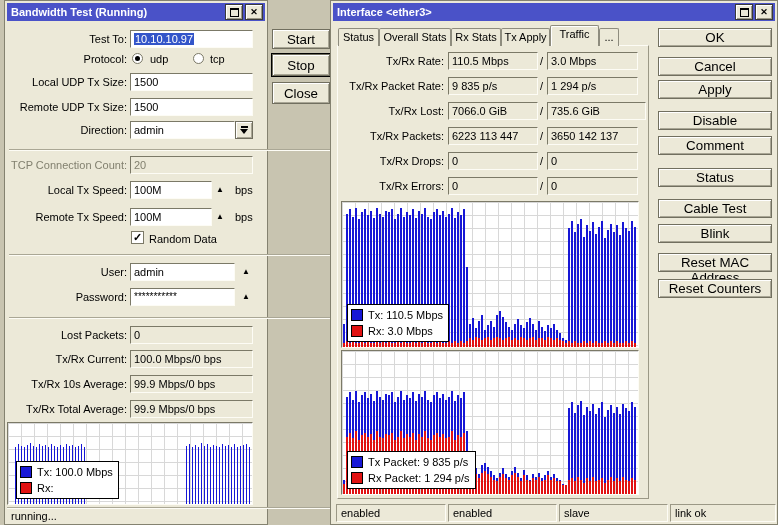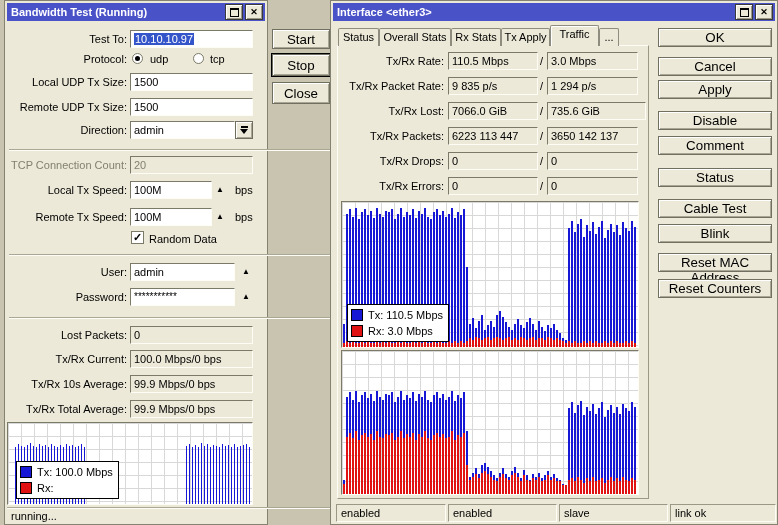--- a/index.html
+++ b/index.html
@@ -701,20 +701,30 @@
         <div class="bar" style="left: 268px; width: 2px; height: 12%; background: rgb(225, 18, 18); z-index: 2;"></div>
         <div class="bar" style="left: 271px; width: 2px; height: 9%; background: rgb(225, 18, 18); z-index: 2;"></div>
         <div class="bar" style="left: 274px; width: 2px; height: 11%; background: rgb(225, 18, 18); z-index: 2;"></div>
         <div class="bar" style="left: 277px; width: 2px; height: 9%; background: rgb(225, 18, 18); z-index: 2;"></div>
         <div class="bar" style="left: 280px; width: 2px; height: 12%; background: rgb(225, 18, 18); z-index: 2;"></div>
         <div class="bar" style="left: 283px; width: 2px; height: 10%; background: rgb(225, 18, 18); z-index: 2;"></div>
         <div class="bar" style="left: 286px; width: 2px; height: 9%; background: rgb(225, 18, 18); z-index: 2;"></div>
         <div class="bar" style="left: 289px; width: 2px; height: 11%; background: rgb(225, 18, 18); z-index: 2;"></div>
         <div class="bar" style="left: 292px; width: 2px; height: 10%; background: rgb(225, 18, 18); z-index: 2;"></div>
       </div>
+    <div class="legend" style="left:5px;top:100px">
+      <div class="lrow">
+          <span class="sw sw-blue"></span>
+          <span>Tx Packet:  9 835 p/s</span>
+        </div>
+      <div class="lrow">
+          <span class="sw sw-red"></span>
+          <span>Rx Packet:  1 294 p/s</span>
+        </div>
+    </div>
   </div>
 
   <button class="btn" style="left:327px;top:27px;width:114px;height:19px">OK</button>
   <button class="btn" style="left:327px;top:56px;width:114px;height:19px">Cancel</button>
   <button class="btn" style="left:327px;top:79px;width:114px;height:19px">Apply</button>
   <button class="btn" style="left:327px;top:110px;width:114px;height:19px">Disable</button>
   <button class="btn" style="left:327px;top:135px;width:114px;height:19px">Comment</button>
   <button class="btn" style="left:327px;top:167px;width:114px;height:19px">Status</button>
   <button class="btn" style="left:327px;top:198px;width:114px;height:19px">Cable Test</button>
   <button class="btn" style="left:327px;top:223px;width:114px;height:19px">Blink</button>

